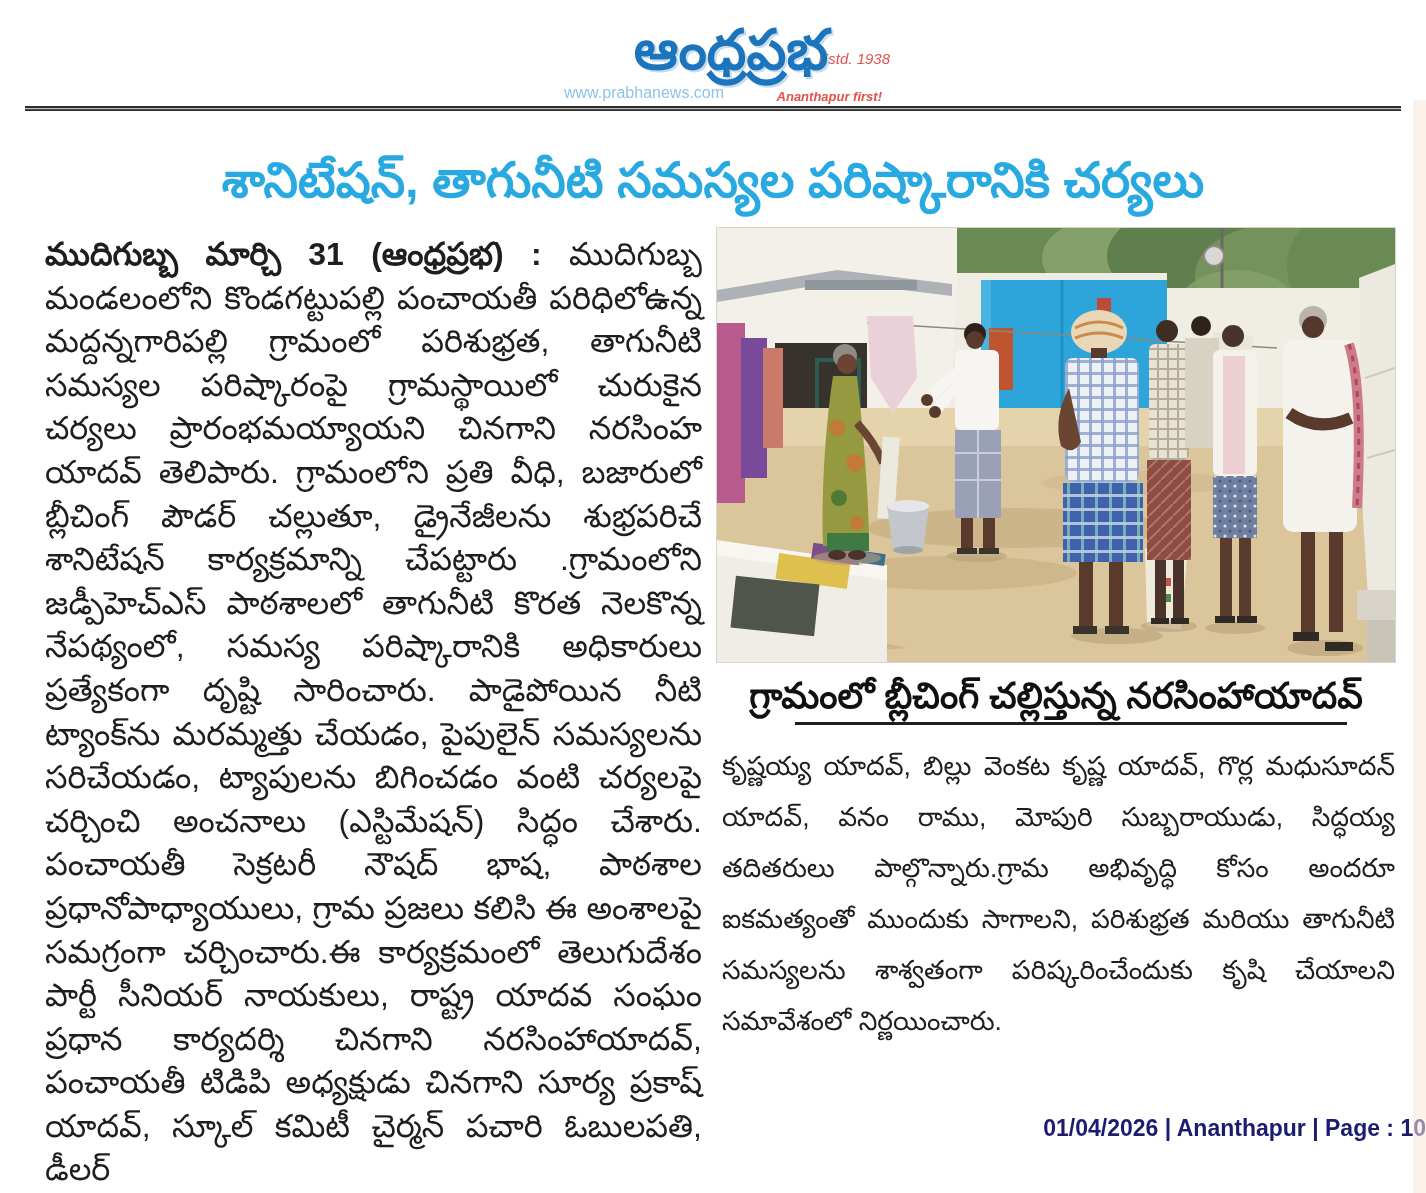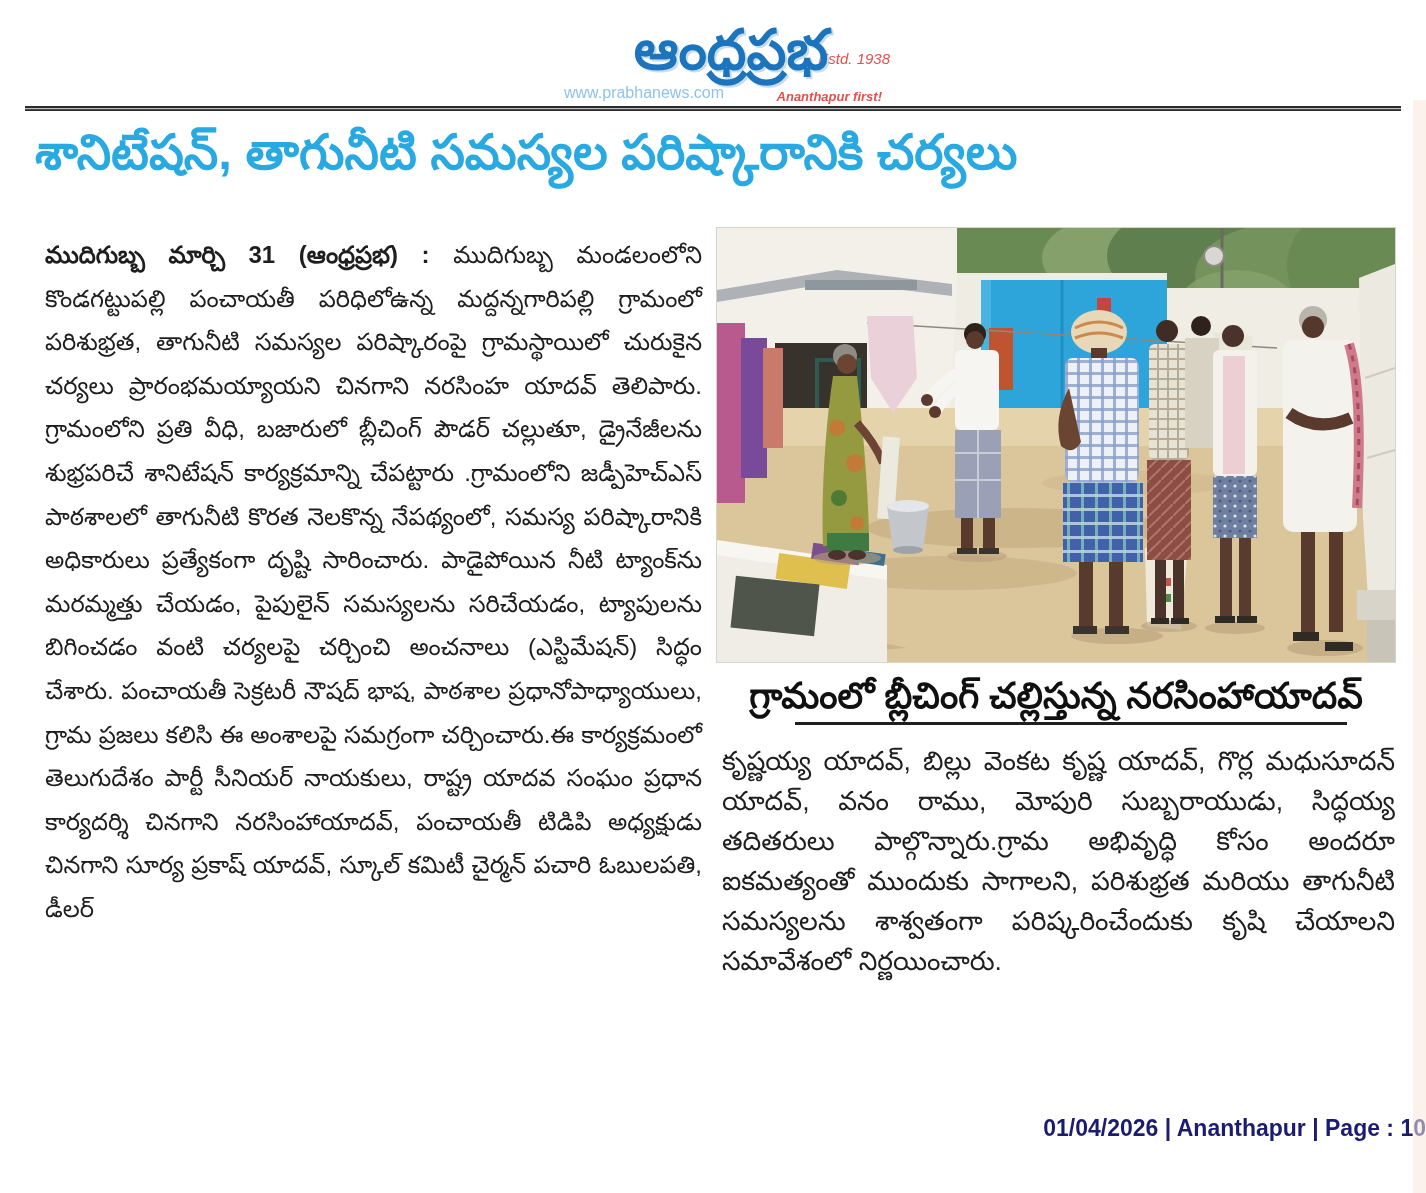--- a/index.html
+++ b/index.html
@@ -30,34 +30,34 @@
   .tagline{position:absolute;right:8px;bottom:0px;color:var(--accent-red);
     font-size:13px;font-style:italic;font-weight:bold;}
 
   
   .top-rule{position:absolute;left:25px;top:106px;width:1376px;height:5px;
     background:linear-gradient(#2c2c2c 30%,#bdbdbd 50%,#2c2c2c 75%);}
   .caption-rule{position:absolute;left:795px;top:722px;width:552px;height:3px;background:#1f1f1f;}
 
   
   .headline{
-    position:absolute;left:35px;top:107px;width:1356px;margin:0;
-    text-align:left;font-size:49px;font-weight:bold;
+    position:absolute;left:35px;top:135px;width:1356px;margin:0;
+    text-align:center;font-size:49px;font-weight:bold;
     color:var(--headline-blue);line-height:90px;white-space:nowrap;
   }
 
   
   .col-left{
     position:absolute;left:45px;top:233px;width:657px;
-    font-size:24px;line-height:43.6px;text-align:justify;color:var(--body-ink);
+    font-size:32px;line-height:43.6px;text-align:justify;color:var(--body-ink);
   }
   .dateline{font-weight:bold;}
   .col-right{
     position:absolute;left:722px;top:741px;width:673px;
-    font-size:26.5px;line-height:40px;text-align:justify;color:var(--body-ink);
+    font-size:26.5px;line-height:51px;text-align:justify;color:var(--body-ink);
   }
 
   
   .photo{position:absolute;left:717px;top:228px;width:678px;height:434px;margin:0;
     outline:1px solid #d8d4ca;background:#e8e6de;}
   .photo svg{display:block;width:100%;height:100%;}
   .caption{
     position:absolute;left:717px;top:674px;width:678px;text-align:center;
     font-weight:bold;font-size:36px;color:#101010;line-height:44px;
   }

